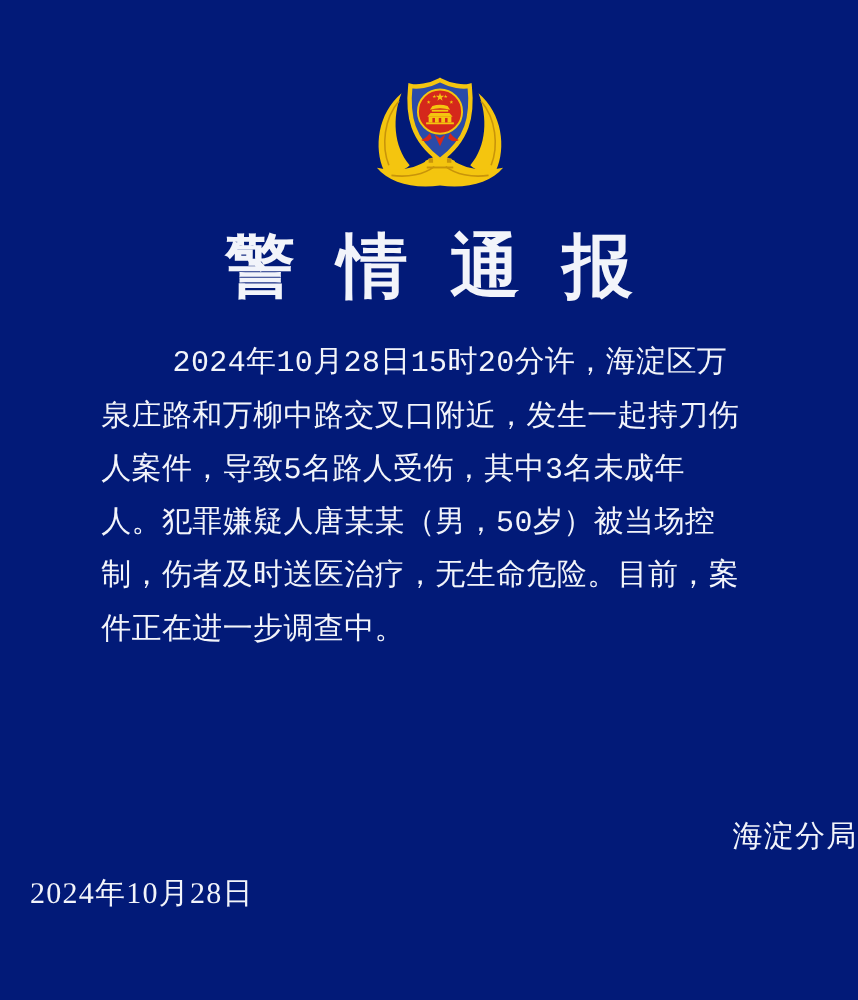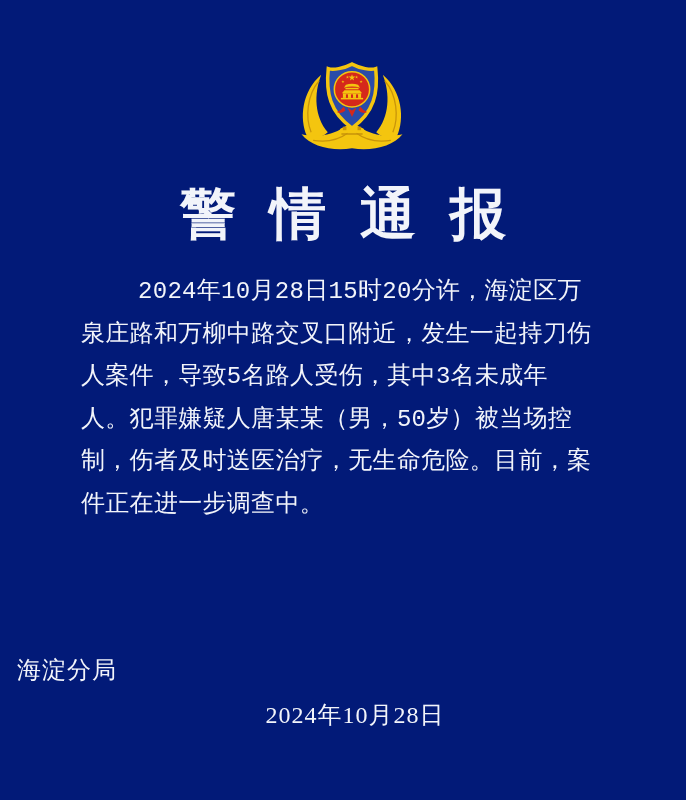--- a/index.html
+++ b/index.html
@@ -54,32 +54,31 @@
     text-align: left;
     text-indent: 57px;
     letter-spacing: 0.3px;
     font-family: Liberation Mono, monospace;
   }
   .signature {
     position: absolute;
     left: 0;
     top: 654px;
     width: 686px;
-    text-align: left;
+    text-align: right;
     font-size: 24px;
     line-height: 32px;
     letter-spacing: 1px;
     text-indent: 17px;
   }
   .date {
     position: absolute;
     left: 0;
     top: 699px;
     width: 686px;
-    text-align: center;
     font-size: 24px;
     line-height: 32px;
     letter-spacing: 1px;
     text-indent: 24px;
   }
 </style>
 </head>
 <body>
 
 <div class="notice">

